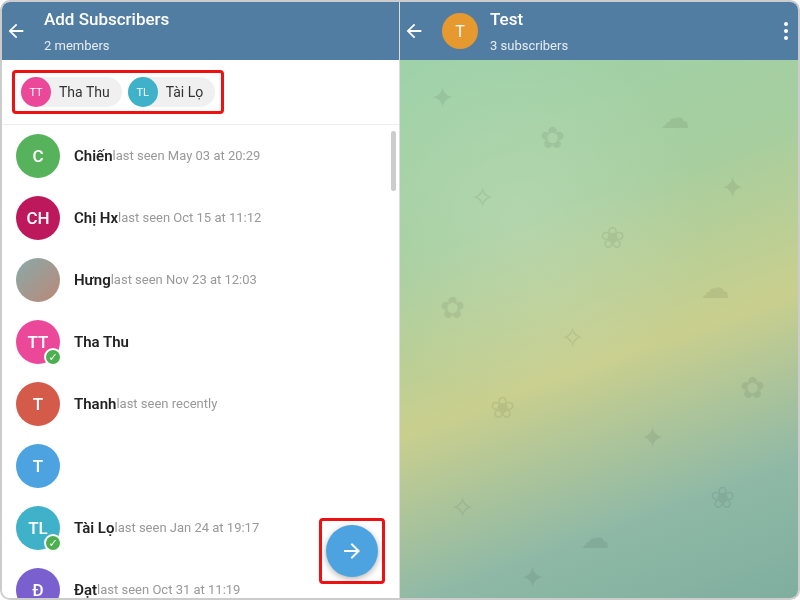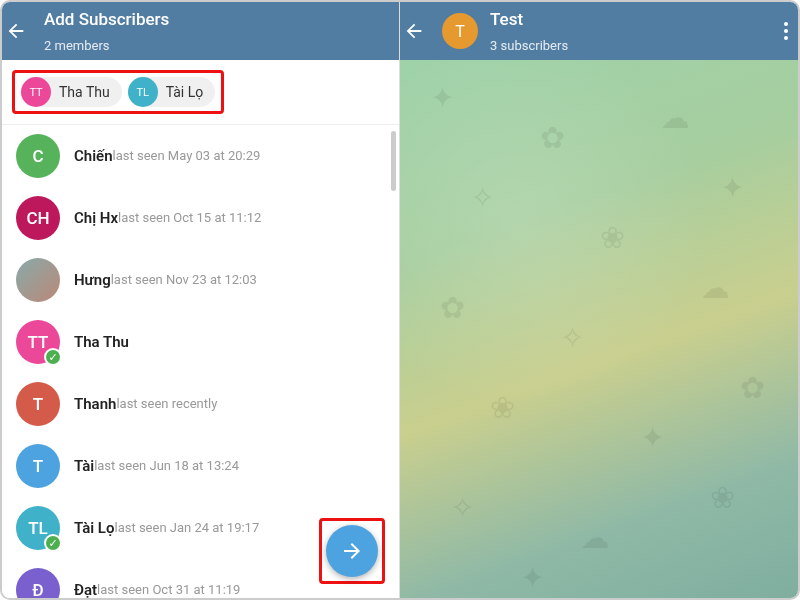--- a/index.html
+++ b/index.html
@@ -200,24 +200,20 @@
     <div class="row">
       <div class="avatar bg-red">T</div>
       <div class="info">
         <div class="name">Thanh</div>
         <div class="status">last seen recently</div>
       </div>
     </div>
 
     <div class="row">
       <div class="avatar bg-blue">T</div>
-      <div class="info">
-        <div class="name">Tài</div>
-        <div class="status">last seen Jun 18 at 13:24</div>
-      </div>
     </div>
 
     <div class="row">
       <div class="avatar bg-teal">
         <span>TL</span>
         <div class="check">✓</div>
       </div>
       <div class="info">
         <div class="name">Tài Lọ</div>
         <div class="status">last seen Jan 24 at 19:17</div>

